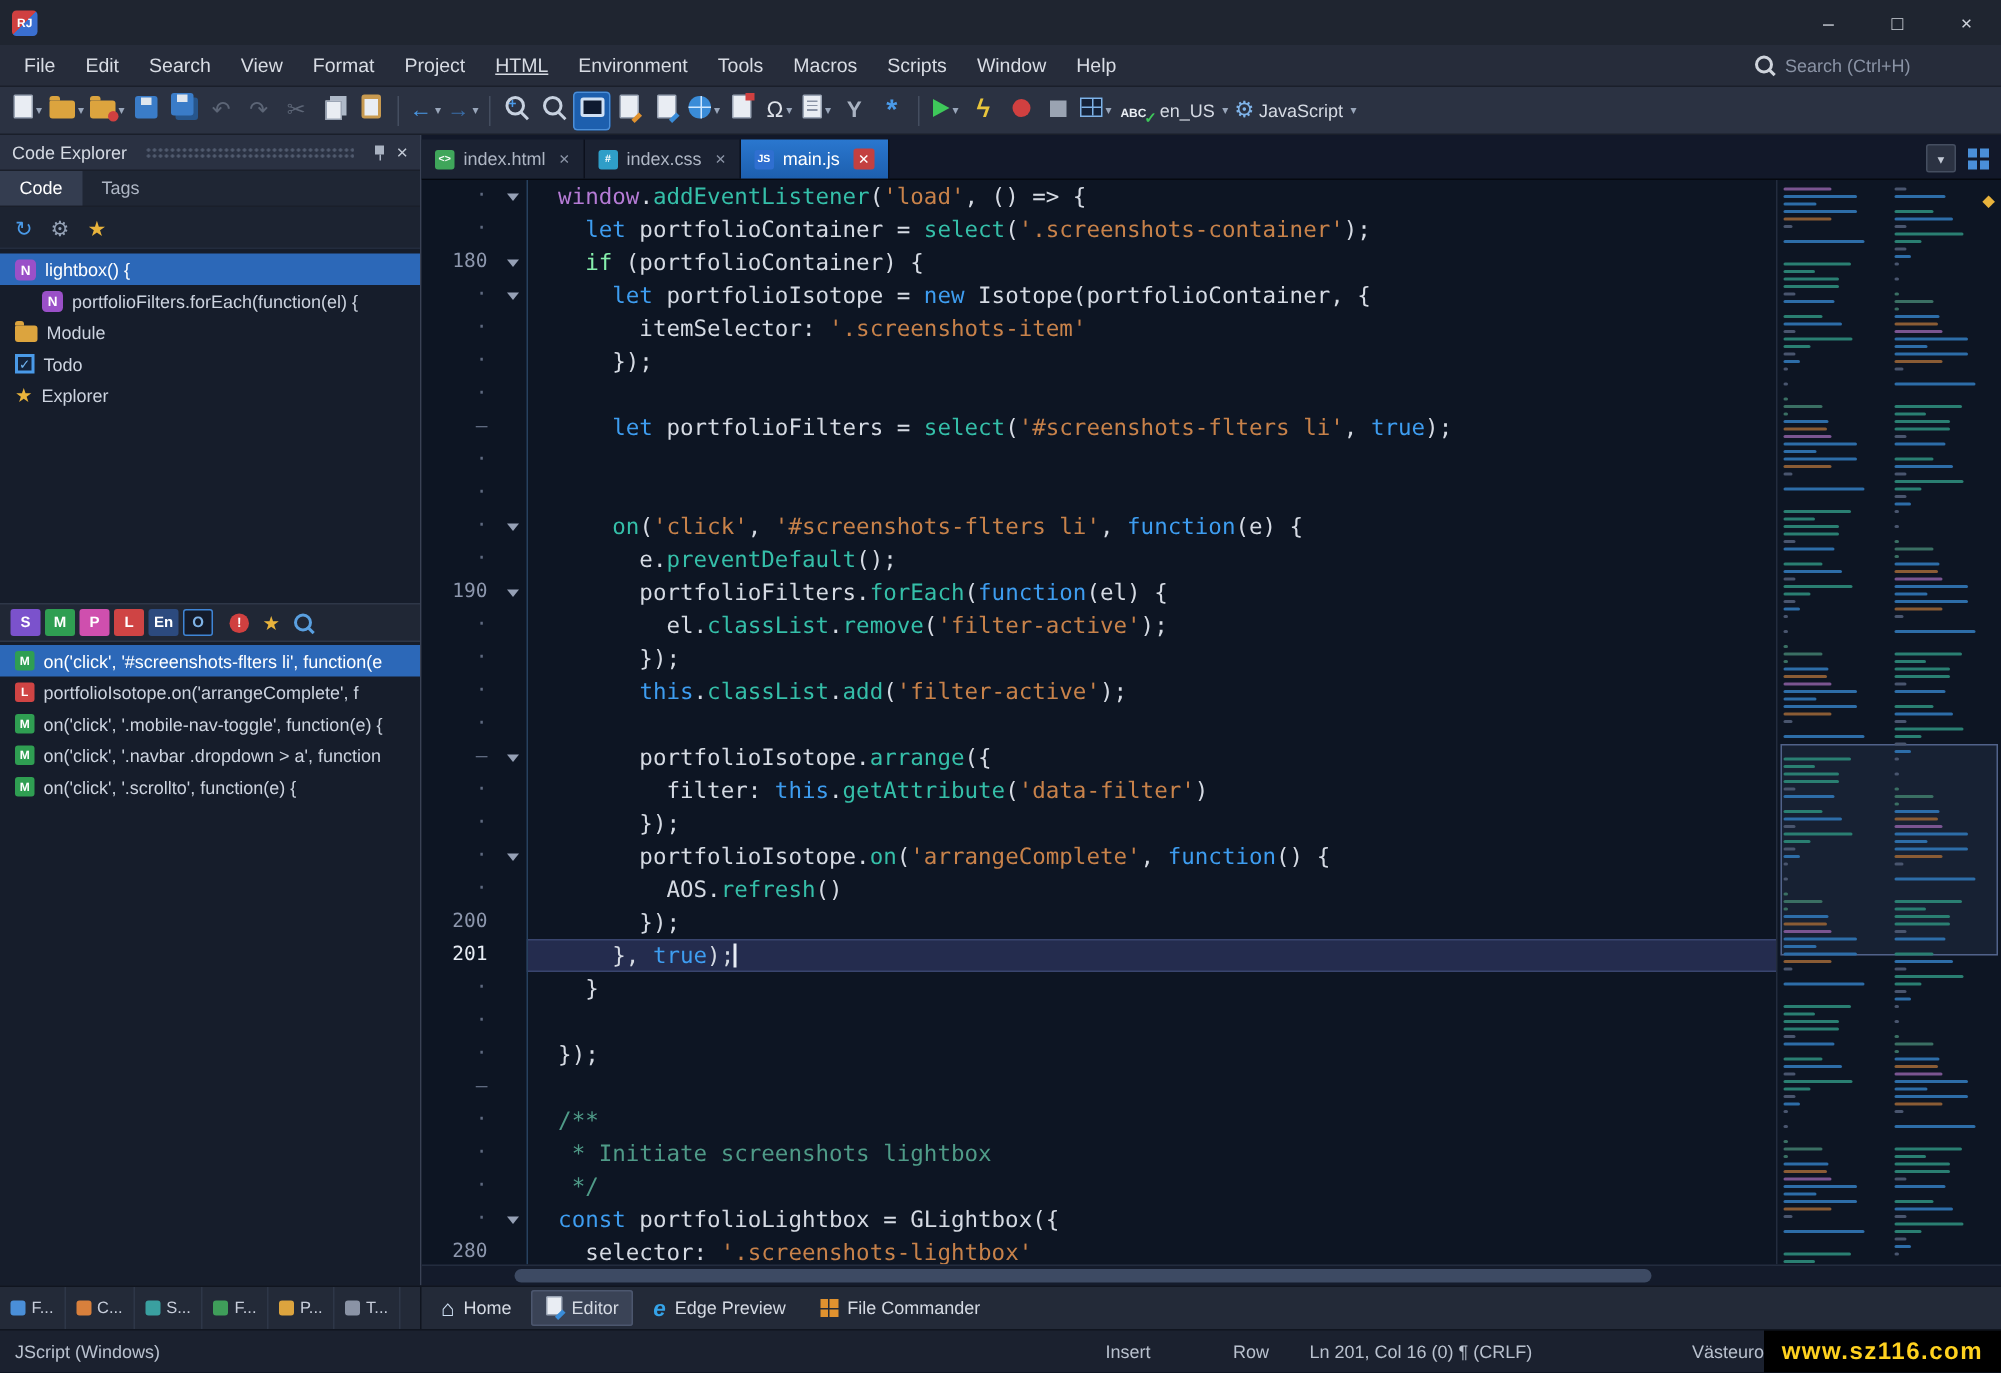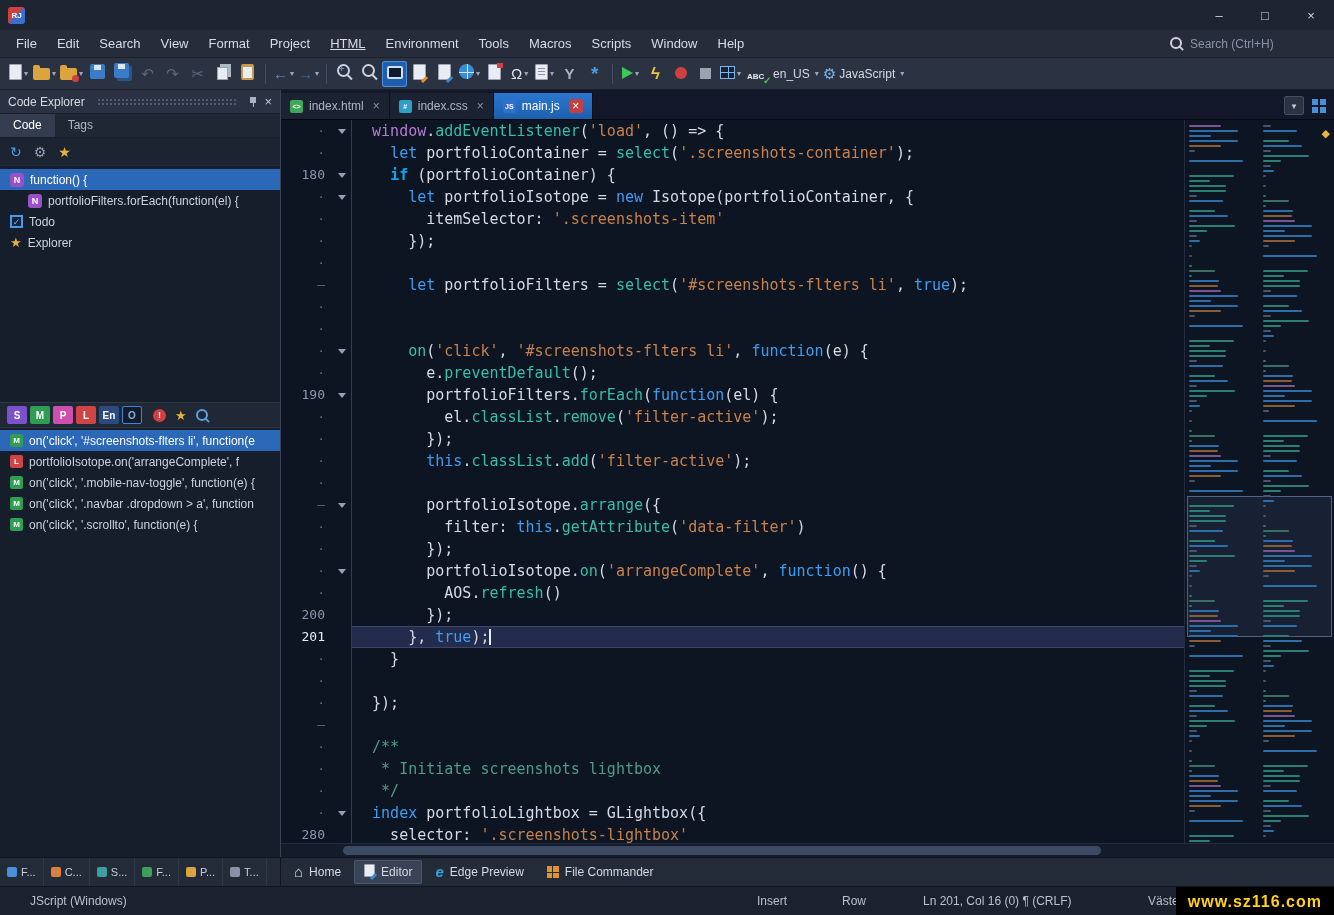--- a/index.html
+++ b/index.html
@@ -189,21 +189,21 @@
            margin-left:3px; border-radius:2px; height:24px; }
   .bitem.active { background:#3a4356; box-shadow:0 0 0 1px #4c576e inset; }
   .home-g { color:#cfe0f4; font-size:15px; line-height:1; }
   .edge-g { color:#35a3e8; font-weight:bold; font-size:15px; font-style:italic; line-height:1; }
   .fc-ic { width:12px; height:12px; display:grid; grid-template-columns:1fr 1fr; gap:1px; }
   .fc-ic span { background:#e0922f; }
 
   
   .statusbar { height:29px; flex:none; background:#1b212f; border-top:1px solid #10151f;
                position:relative; color:#b9c1ce; font-size:12px; }
-  .statusbar span { position:absolute; top:7px; white-space:nowrap;margin-left:20px; }
+  .statusbar span { position:absolute; top:7px; white-space:nowrap; }
   .watermark { position:absolute; right:0; top:0; height:29px; background:#000; color:#ffd21f;
                font-size:16px; font-weight:bold; display:flex; align-items:center; padding:0 12px;
                letter-spacing:1px; }
 </style>
 </head>
 <body>
 
 <div class="app">
 
   <div class="titlebar">
@@ -363,25 +363,29 @@
           <span class="stab">Tags</span>
         </div>
       <div class="stools" id="sidebar-tools">
           <span style="color: rgb(74, 154, 232); font-size: 14px;">↻</span>
           <span style="color: rgb(147, 160, 180); font-size: 14px;">⚙</span>
           <span style="color: rgb(232, 179, 60); font-size: 14px;">★</span>
         </div>
       <div class="tree" id="tree">
           <div class="trow sel">
             <span class="sq" style="background: rgb(154, 80, 200);">N</span>
-            <span>function() {</span>
+            <span>lightbox() {</span>
           </div>
           <div class="trow ind">
             <span class="sq" style="background: rgb(154, 80, 200);">N</span>
             <span>portfolioFilters.forEach(function(el) {</span>
+          </div>
+          <div class="trow">
+            <span class="cfolder"></span>
+            <span>Module</span>
           </div>
           <div class="trow">
             <span class="ctodo">✓</span>
             <span>Todo</span>
           </div>
           <div class="trow">
             <span class="cstar">★</span>
             <span>Explorer</span>
           </div>
         </div>
@@ -446,21 +450,21 @@
               <span></span>
               <span></span>
               <span></span>
             </span>
         </div>
       </div>
       <div class="code-area">
         <div class="code-scroll" id="code-lines">
             <div class="crow"><span class="cnum">·</span><span class="cfold has"></span><span class="ctext"><span style="color: rgb(213, 218, 227);">  </span><span style="color: rgb(181, 123, 213);">window</span><span style="color: rgb(213, 218, 227);">.</span><span style="color: rgb(53, 191, 169);">addEventListener</span><span style="color: rgb(213, 218, 227);">(</span><span style="color: rgb(200, 130, 74);">'load'</span><span style="color: rgb(213, 218, 227);">, () =&gt; {</span></span></div>
             <div class="crow"><span class="cnum">·</span><span class="cfold"></span><span class="ctext"><span style="color: rgb(213, 218, 227);">    </span><span style="color: rgb(62, 157, 240);">let</span><span style="color: rgb(213, 218, 227);"> portfolioContainer = </span><span style="color: rgb(53, 191, 169);">select</span><span style="color: rgb(213, 218, 227);">(</span><span style="color: rgb(200, 130, 74);">'.screenshots-container'</span><span style="color: rgb(213, 218, 227);">);</span></span></div>
-            <div class="crow"><span class="cnum isnum">180</span><span class="cfold has"></span><span class="ctext"><span style="color: rgb(213, 218, 227);">    </span><span style="color: #0ea5e9; font-weight: bold;">if</span><span style="color: rgb(213, 218, 227);"> (portfolioContainer) {</span></span></div>
+            <div class="crow"><span class="cnum isnum">180</span><span class="cfold has"></span><span class="ctext"><span style="color: rgb(213, 218, 227);">    </span><span style="color: #86efac;">if</span><span style="color: rgb(213, 218, 227);"> (portfolioContainer) {</span></span></div>
             <div class="crow"><span class="cnum">·</span><span class="cfold has"></span><span class="ctext"><span style="color: rgb(213, 218, 227);">      </span><span style="color: rgb(62, 157, 240);">let</span><span style="color: rgb(213, 218, 227);"> portfolioIsotope = </span><span style="color: rgb(62, 157, 240);">new</span><span style="color: rgb(213, 218, 227);"> Isotope(portfolioContainer, {</span></span></div>
             <div class="crow"><span class="cnum">·</span><span class="cfold"></span><span class="ctext"><span style="color: rgb(213, 218, 227);">        itemSelector: </span><span style="color: rgb(200, 130, 74);">'.screenshots-item'</span></span></div>
             <div class="crow"><span class="cnum">·</span><span class="cfold"></span><span class="ctext"><span style="color: rgb(213, 218, 227);">      });</span></span></div>
             <div class="crow"><span class="cnum">·</span><span class="cfold"></span><span class="ctext"></span></div>
             <div class="crow"><span class="cnum">–</span><span class="cfold"></span><span class="ctext"><span style="color: rgb(213, 218, 227);">      </span><span style="color: rgb(62, 157, 240);">let</span><span style="color: rgb(213, 218, 227);"> portfolioFilters = </span><span style="color: rgb(53, 191, 169);">select</span><span style="color: rgb(213, 218, 227);">(</span><span style="color: rgb(200, 130, 74);">'#screenshots-flters li'</span><span style="color: rgb(213, 218, 227);">, </span><span style="color: rgb(62, 157, 240);">true</span><span style="color: rgb(213, 218, 227);">);</span></span></div>
             <div class="crow"><span class="cnum">·</span><span class="cfold"></span><span class="ctext"></span></div>
             <div class="crow"><span class="cnum">·</span><span class="cfold"></span><span class="ctext"></span></div>
             <div class="crow"><span class="cnum">·</span><span class="cfold has"></span><span class="ctext"><span style="color: rgb(213, 218, 227);">      </span><span style="color: rgb(53, 191, 169);">on</span><span style="color: rgb(213, 218, 227);">(</span><span style="color: rgb(200, 130, 74);">'click'</span><span style="color: rgb(213, 218, 227);">, </span><span style="color: rgb(200, 130, 74);">'#screenshots-flters li'</span><span style="color: rgb(213, 218, 227);">, </span><span style="color: rgb(62, 157, 240);">function</span><span style="color: rgb(213, 218, 227);">(e) {</span></span></div>
             <div class="crow"><span class="cnum">·</span><span class="cfold"></span><span class="ctext"><span style="color: rgb(213, 218, 227);">        e.</span><span style="color: rgb(53, 191, 169);">preventDefault</span><span style="color: rgb(213, 218, 227);">();</span></span></div>
             <div class="crow"><span class="cnum isnum">190</span><span class="cfold has"></span><span class="ctext"><span style="color: rgb(213, 218, 227);">        portfolioFilters.</span><span style="color: rgb(53, 191, 169);">forEach</span><span style="color: rgb(213, 218, 227);">(</span><span style="color: rgb(62, 157, 240);">function</span><span style="color: rgb(213, 218, 227);">(el) {</span></span></div>
@@ -475,21 +479,21 @@
             <div class="crow"><span class="cnum">·</span><span class="cfold"></span><span class="ctext"><span style="color: rgb(213, 218, 227);">          AOS.</span><span style="color: rgb(53, 191, 169);">refresh</span><span style="color: rgb(213, 218, 227);">()</span></span></div>
             <div class="crow"><span class="cnum isnum">200</span><span class="cfold"></span><span class="ctext"><span style="color: rgb(213, 218, 227);">        });</span></span></div>
             <div class="crow current"><span class="cnum isnum">201</span><span class="cfold"></span><span class="ctext"><span style="color: rgb(213, 218, 227);">      }, </span><span style="color: rgb(62, 157, 240);">true</span><span style="color: rgb(213, 218, 227);">);</span><span class="caret"></span></span></div>
             <div class="crow"><span class="cnum">·</span><span class="cfold"></span><span class="ctext"><span style="color: rgb(213, 218, 227);">    }</span></span></div>
             <div class="crow"><span class="cnum">·</span><span class="cfold"></span><span class="ctext"></span></div>
             <div class="crow"><span class="cnum">·</span><span class="cfold"></span><span class="ctext"><span style="color: rgb(213, 218, 227);">  });</span></span></div>
             <div class="crow"><span class="cnum">–</span><span class="cfold"></span><span class="ctext"></span></div>
             <div class="crow"><span class="cnum">·</span><span class="cfold"></span><span class="ctext"><span style="color: rgb(79, 155, 136);">  /**</span></span></div>
             <div class="crow"><span class="cnum">·</span><span class="cfold"></span><span class="ctext"><span style="color: rgb(79, 155, 136);">   * Initiate screenshots lightbox</span></span></div>
             <div class="crow"><span class="cnum">·</span><span class="cfold"></span><span class="ctext"><span style="color: rgb(79, 155, 136);">   */</span></span></div>
-            <div class="crow"><span class="cnum">·</span><span class="cfold has"></span><span class="ctext"><span style="color: rgb(213, 218, 227);">  </span><span style="color: rgb(62, 157, 240);">index</span><span style="color: rgb(213, 218, 227);"> portfolioLightbox = GLightbox({</span></span></div>
+            <div class="crow"><span class="cnum">·</span><span class="cfold has"></span><span class="ctext"><span style="color: rgb(213, 218, 227);">  </span><span style="color: rgb(62, 157, 240);">const</span><span style="color: rgb(213, 218, 227);"> portfolioLightbox = GLightbox({</span></span></div>
             <div class="crow"><span class="cnum isnum">280</span><span class="cfold"></span><span class="ctext"><span style="color: rgb(213, 218, 227);">    selector: </span><span style="color: rgb(200, 130, 74);">'.screenshots-lightbox'</span></span></div>
           </div>
         <div class="minimap" id="minimap">
           <div class="mview"></div>
           <span class="mflag">◆</span>
         <div class="mcol" style="left: 4px;">
               <div class="mbar" style="width: 32px; background: rgb(122, 85, 145);"></div>
               <div class="mbar" style="width: 48.8px; background: rgb(45, 109, 168);"></div>
               <div class="mbar" style="width: 22.4px; background: rgb(45, 109, 168);"></div>
               <div class="mbar" style="width: 48.8px; background: rgb(45, 109, 168);"></div>
@@ -839,18 +843,18 @@
           </span>
           <span>File Commander</span>
         </div>
       </div>
   </div>
 
   <div class="statusbar">
     <span style="left:10px">JScript (Windows)</span>
     <span style="left:737px">Insert</span>
     <span style="left:822px">Row</span>
-    <span style="left:903px">Ln 201, Col 16 (0) ¶ (CRLF)</span>
+    <span style="left:873px">Ln 201, Col 16 (0) ¶ (CRLF)</span>
     <span style="left:1128px">Västeuropeiska</span>
     <div class="watermark">www.sz116.com</div>
   </div>
 
 </div>
 
 </body></html>

